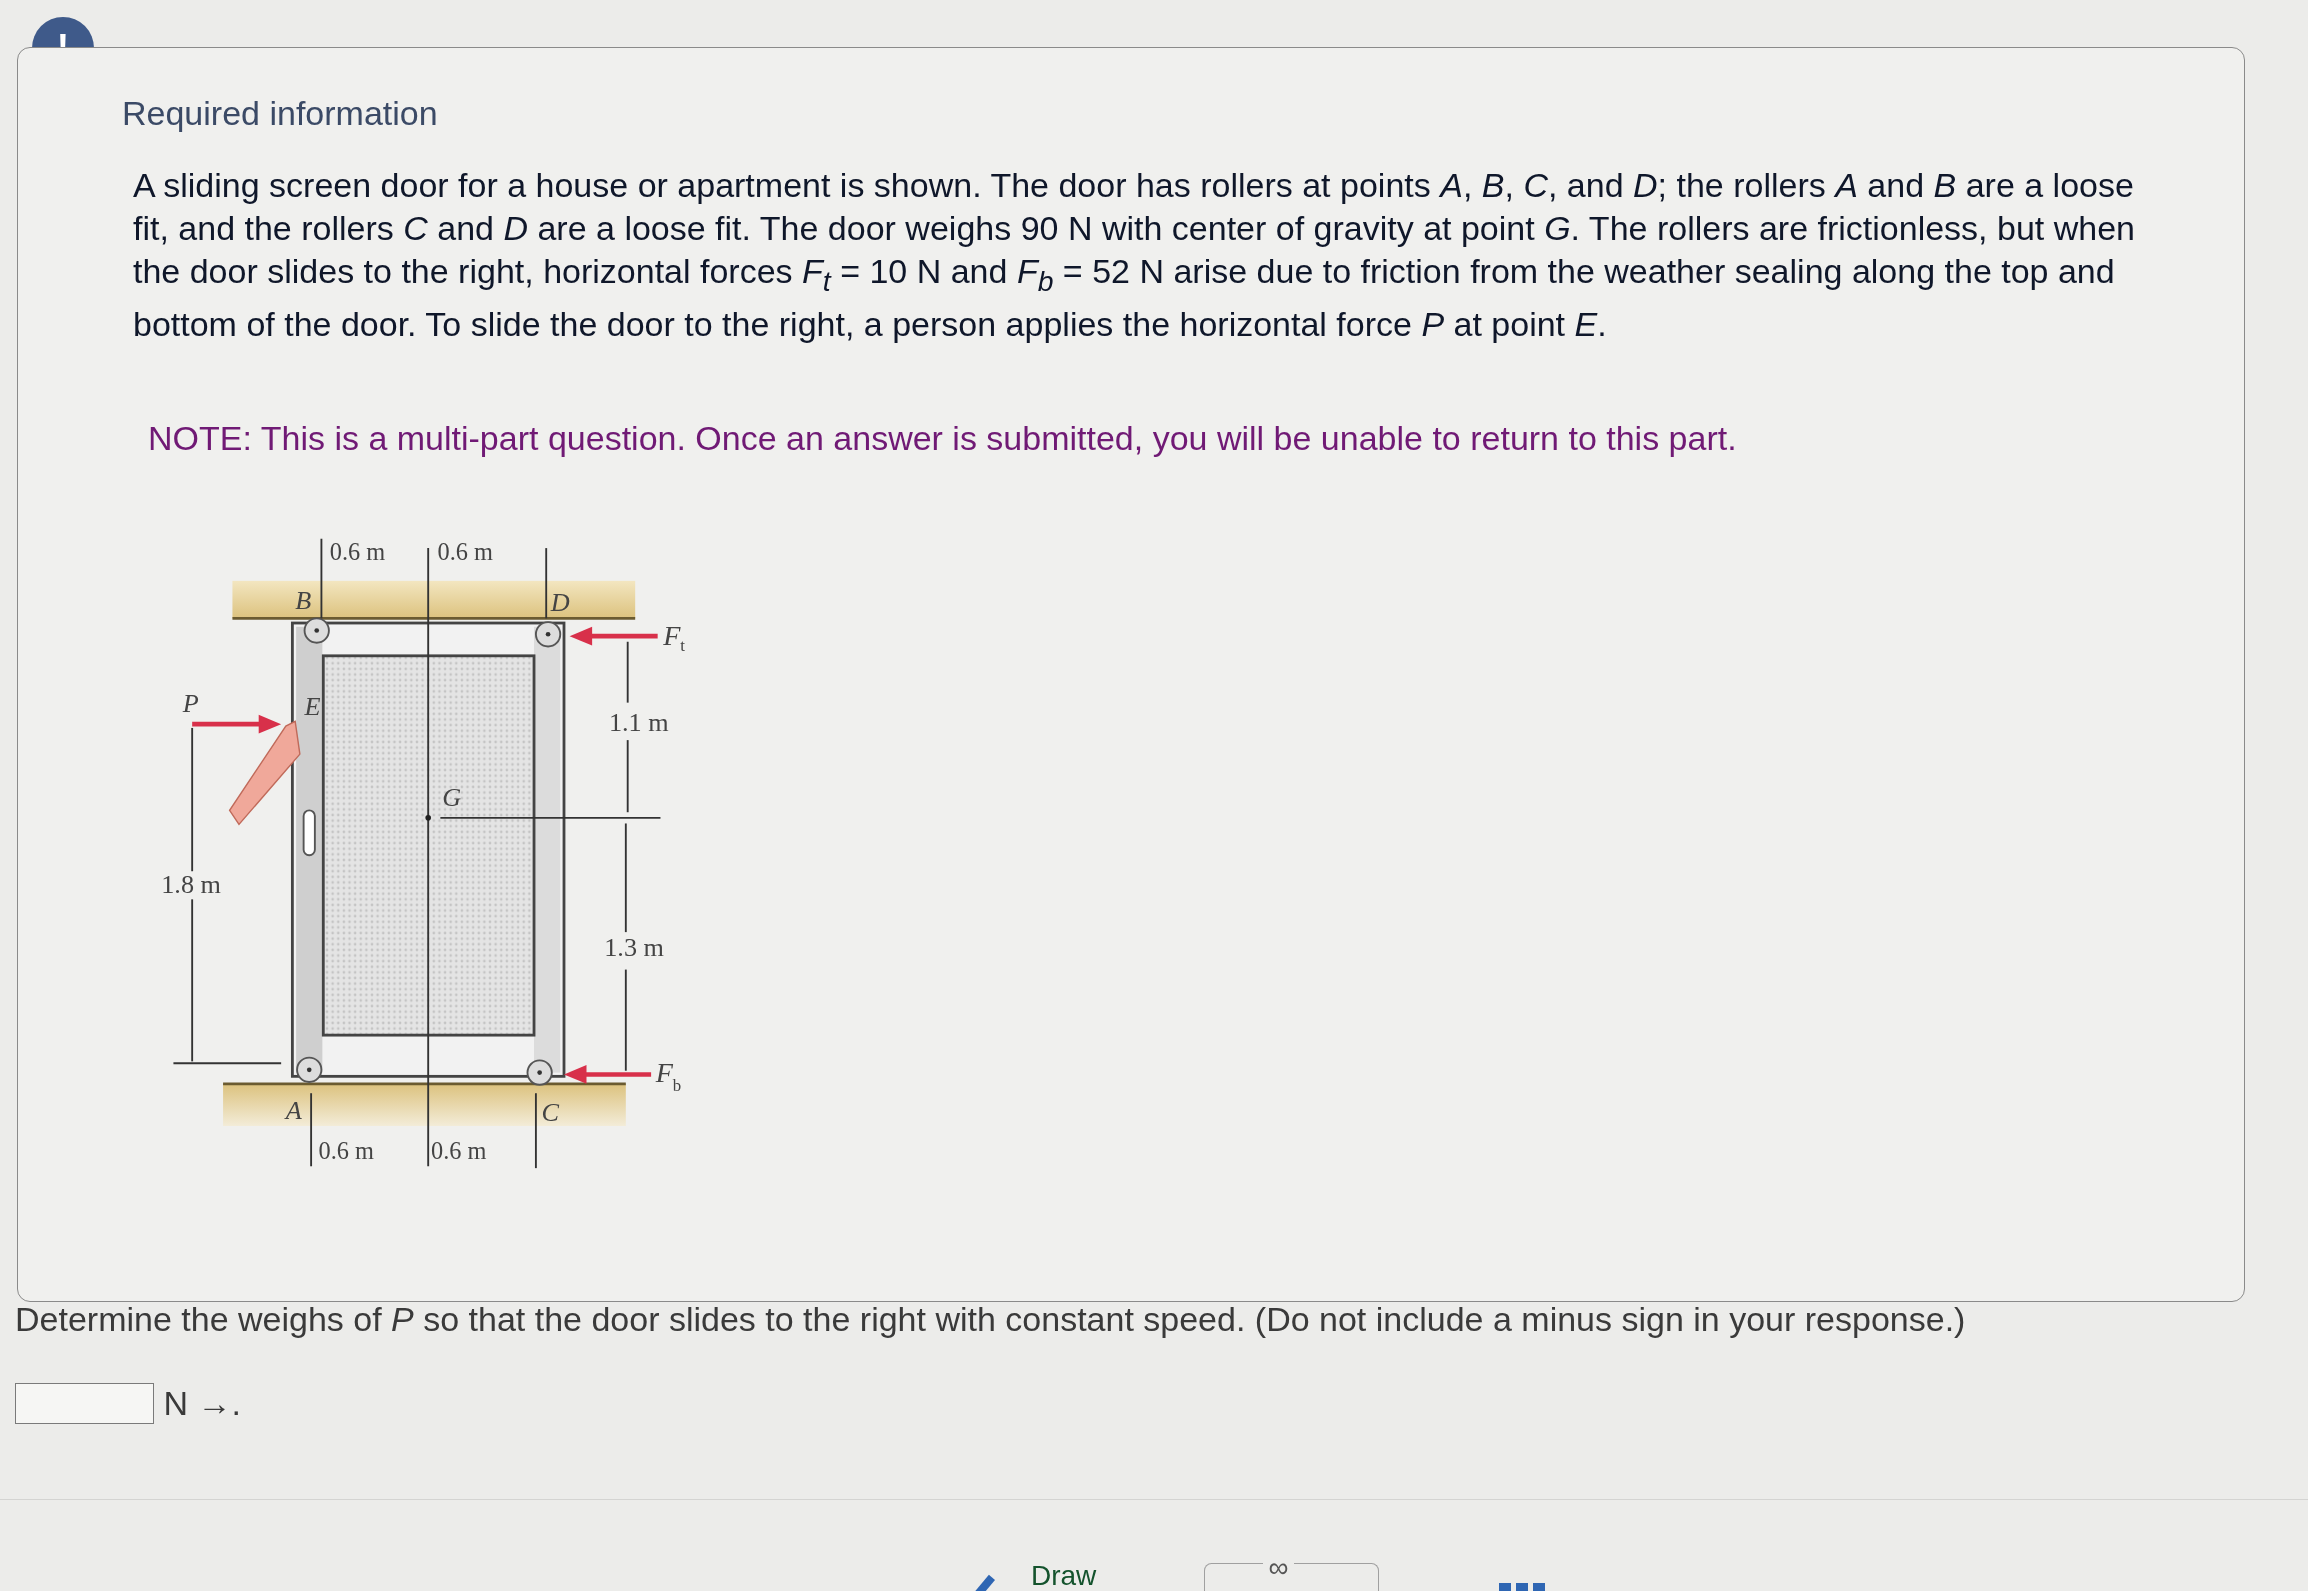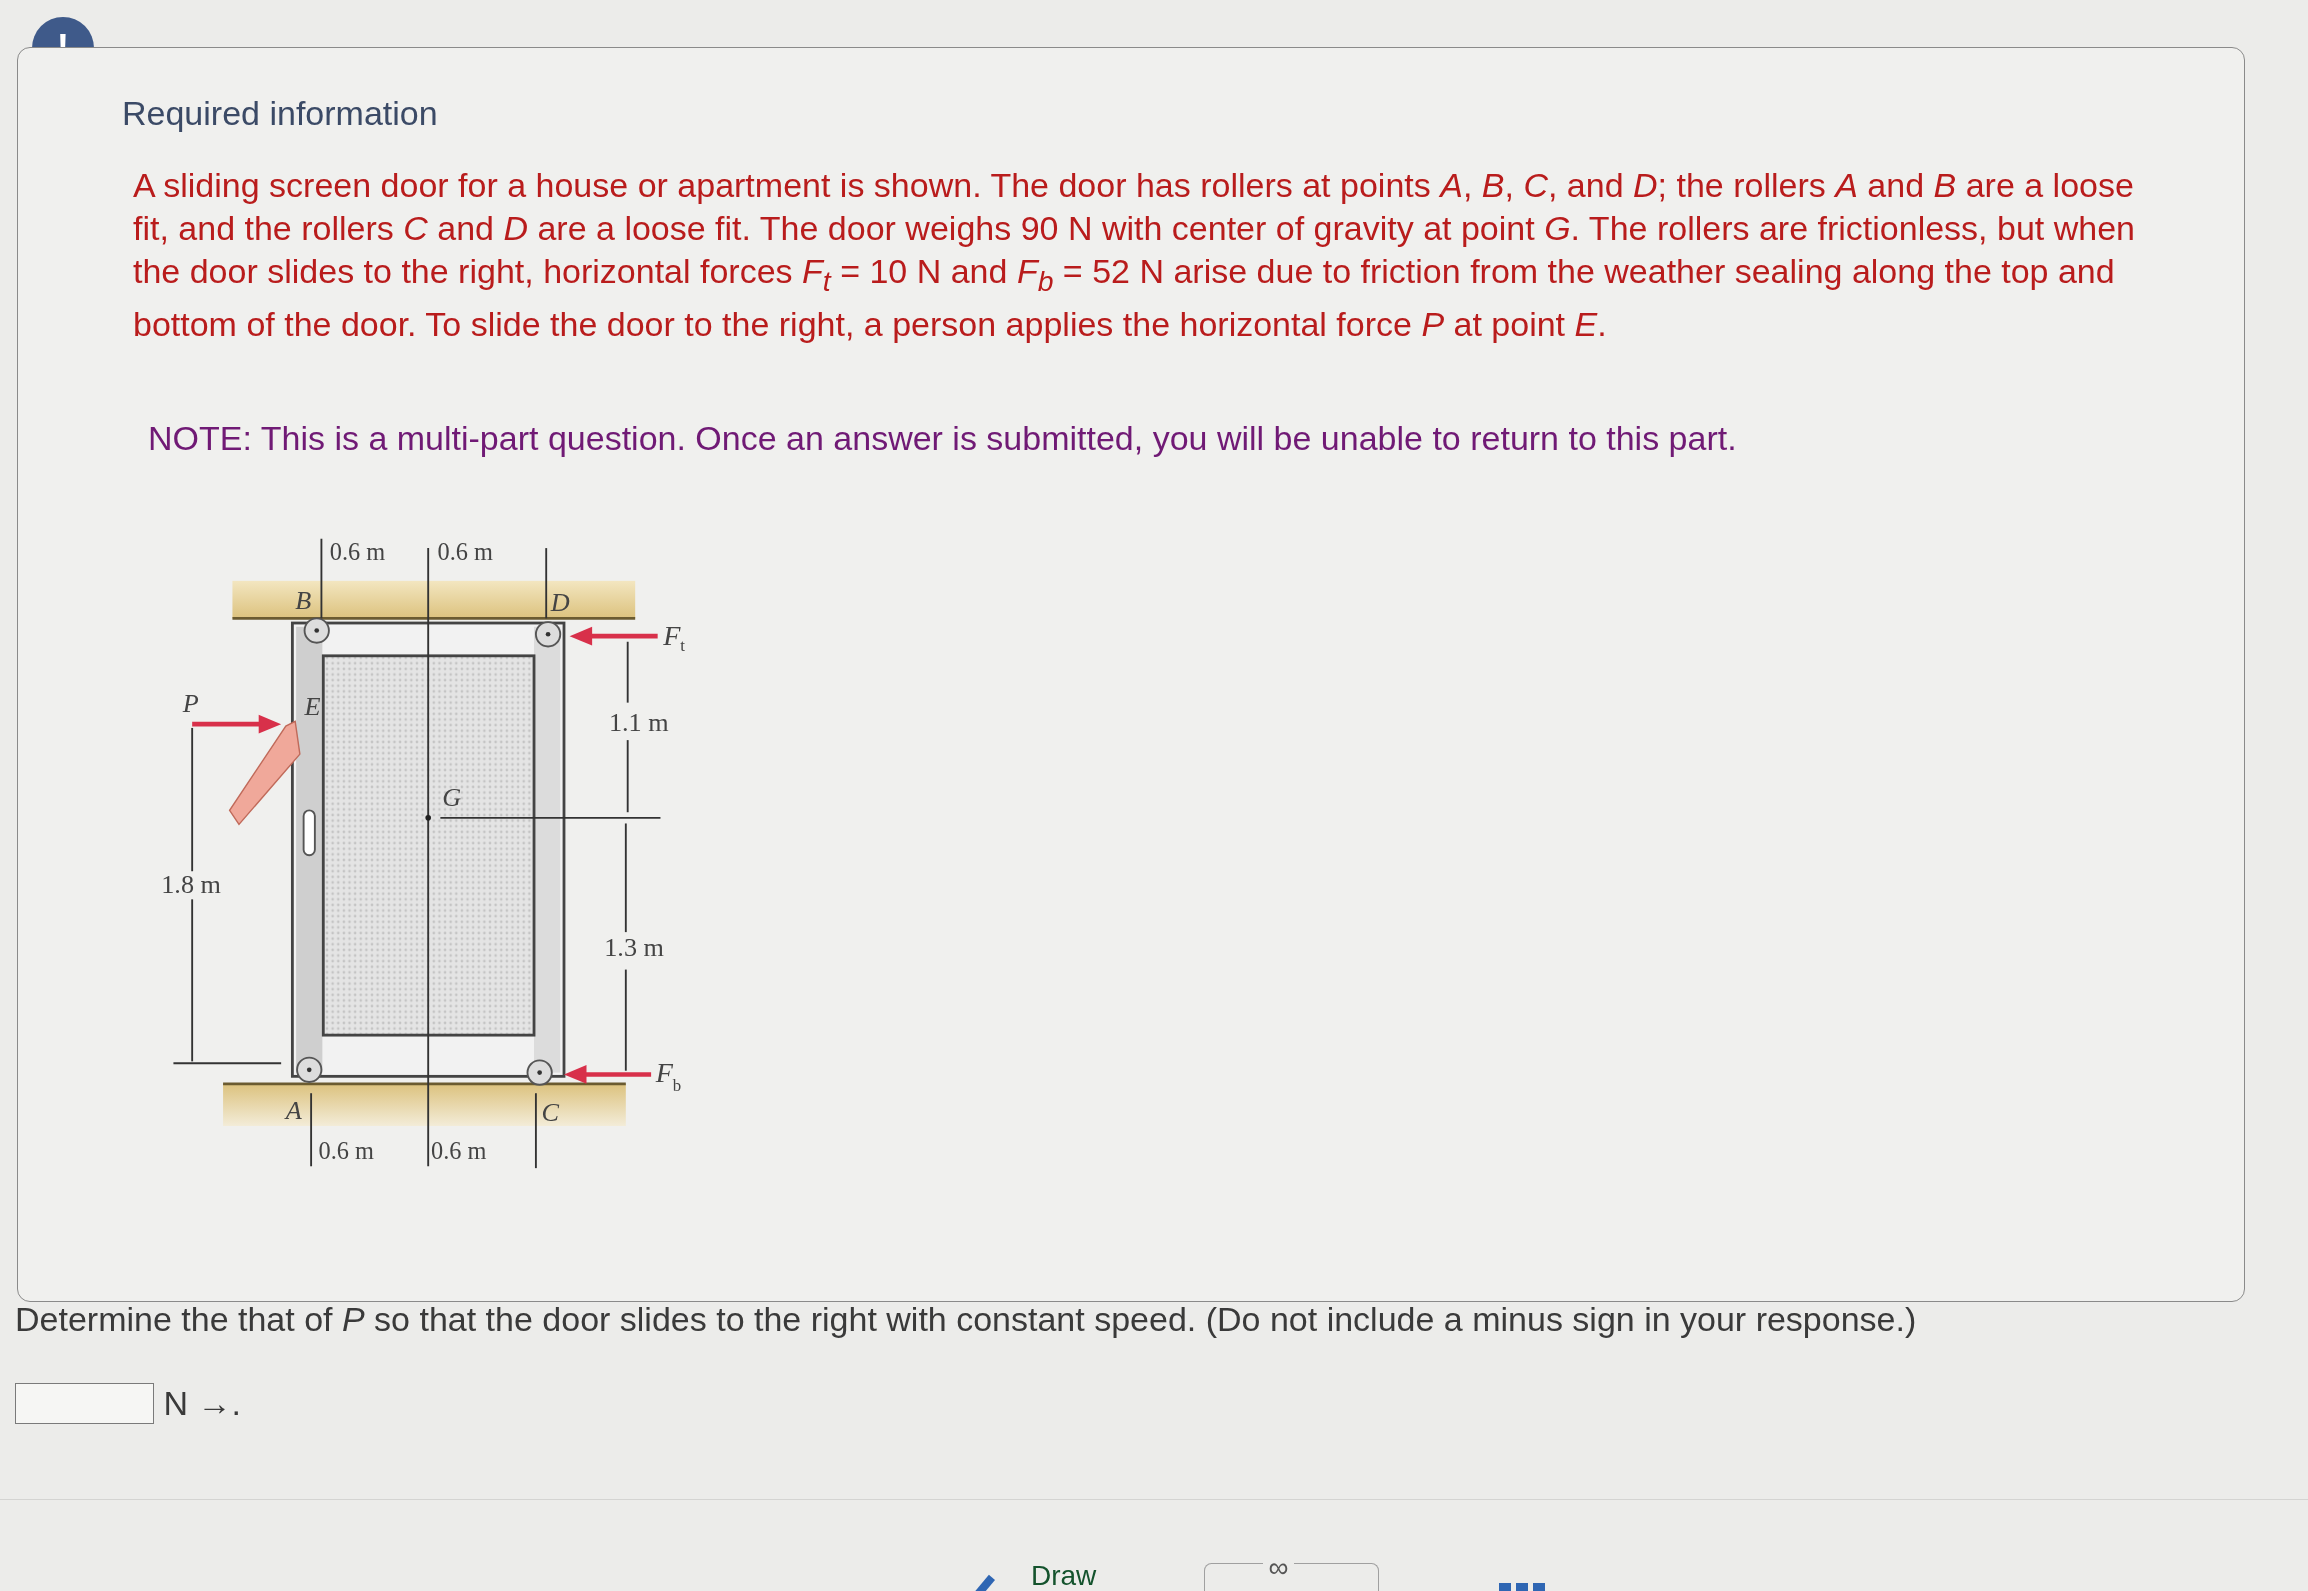--- a/index.html
+++ b/index.html
@@ -20,21 +20,21 @@
     position:absolute; left:17px; top:47px; width:2228px; height:1255px;
     border:1.9px solid #8a8a8a; border-radius:13px;
     background:#f0f0ee; box-sizing:border-box;
   }
   .info-title {
     position:absolute; left:122px; top:94px;
     font-size:34px; font-weight:normal; color:#3b4a66;
   }
   .info-para {
     position:absolute; left:133px; top:164px; width:2014px;
-    font-size:34px; line-height:43px; color:#b91c1c;
+    font-size:34px; line-height:43px; color:#0f172a;
   }
   .info-para i, .q i { font-style:italic; }
   .note {
     position:absolute; left:148px; top:417px; width:2061px;
     font-size:34px; line-height:43px; color:#701a75;
   }
   .figure {
     position:absolute; left:150px; top:520px; width:562px; height:665px;
   }
   .q1 {
@@ -179,21 +179,21 @@
   <text x="165" y="208" font-family="Liberation Serif, serif" font-style="italic" font-size="28" fill="#444">E</text>
   <line x1="45" y1="222" x2="45" y2="375" stroke="#333" stroke-width="2"></line>
   <line x1="45" y1="405" x2="45" y2="578" stroke="#333" stroke-width="2"></line>
   <line x1="25" y1="580" x2="140" y2="580" stroke="#333" stroke-width="2"></line>
   <text x="12" y="398" font-family="Liberation Serif, serif" font-size="28" fill="#444">1.8 m</text>
 
   <polygon points="85,310 95,325 160,250 155,215 145,220" fill="#f0a89a" stroke="#c06a5a" stroke-width="1.5"></polygon>
 </svg>
 
 <div class="q1 q">
-  <span>Determine the that of </span><i>P</i><span> so that the door slides to the right with constant speed. (Do not include a minus sign in your response.)</span>
+  <span>Determine the weighs of </span><i>P</i><span> so that the door slides to the right with constant speed. (Do not include a minus sign in your response.)</span>
 </div>
 
 <div class="q2 q">
   <input class="answer-input" type="text" value="" style="">
   <span>N →.</span>
 </div>
 
 <div class="footer"></div>
 <div class="draw-icon"></div>
 <div class="tool-btn" style="left:1031px;">Draw</div>

